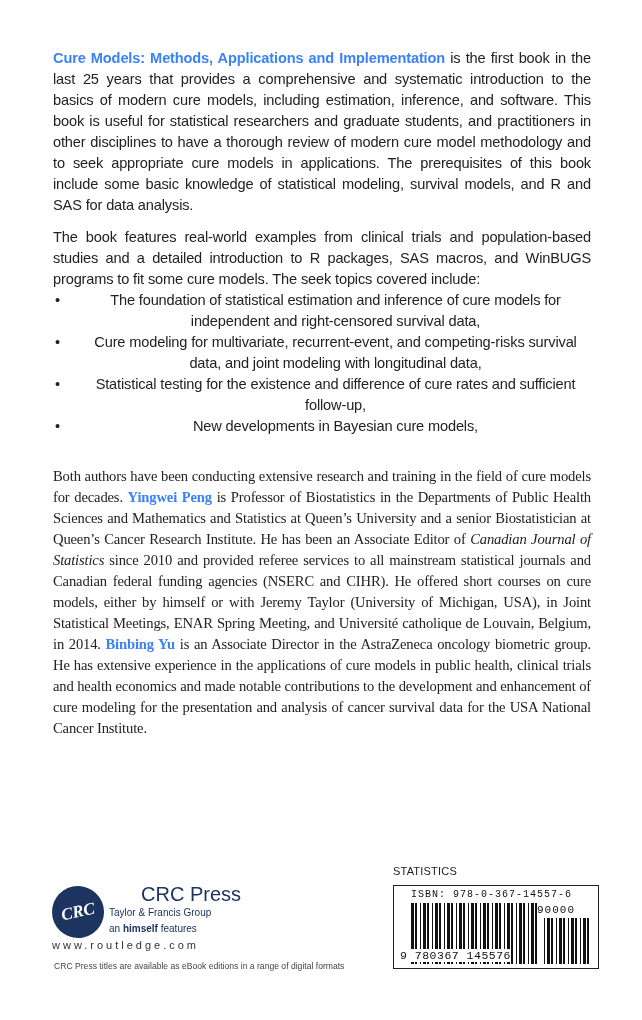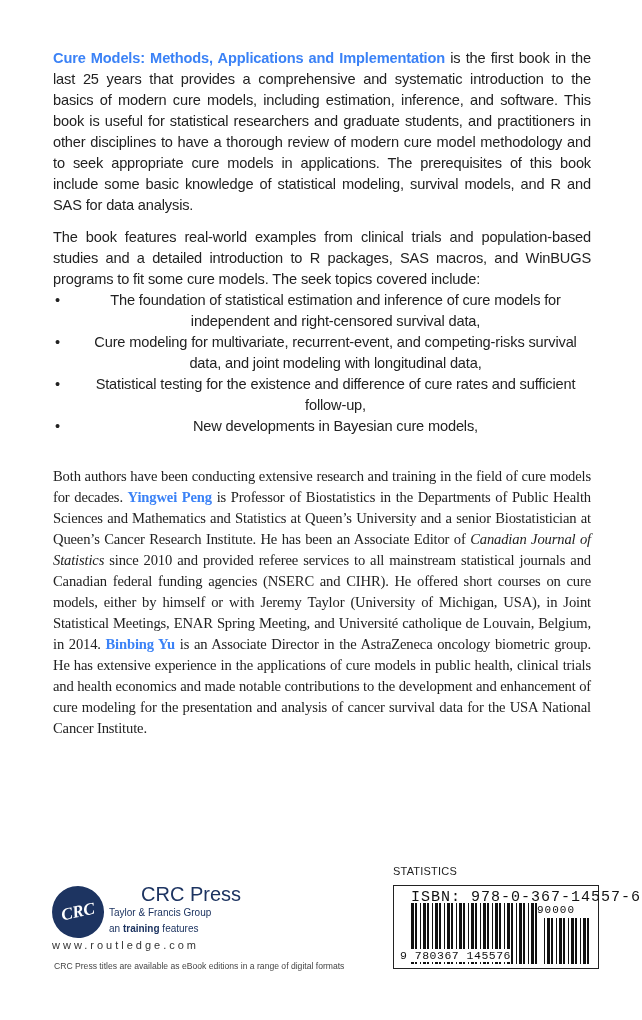--- a/index.html
+++ b/index.html
@@ -21,21 +21,21 @@
       transform: rotate(-12deg); }
     .crc-name { position: absolute; left: 69px; top: 3px; font-size: 20px; color: #1d3461; margin-left: 32px; }
     .crc-sub1 { position: absolute; left: 69px; top: 27px; font-size: 10px; color: #1d3461; }
     .crc-sub2 { position: absolute; left: 69px; top: 43px; font-size: 10px; color: #1d3461; }
     .crc-sub2 b { font-weight: bold; }
     .crc-url { position: absolute; left: 12px; top: 59px; font-size: 11px; letter-spacing: 3px; color: #333; }
     .ebook-note { position: absolute; left: 14px; top: 81px; font-size: 8.6px; color: #444; white-space: nowrap; }
     .category { position: absolute; left: 393px; top: 865px; font-size: 11px; color: #222; letter-spacing: 0.2px; }
     .barcode-box { position: absolute; left: 393px; top: 885px; width: 204px; height: 82px; border: 1px solid #222;
       background: #fff; }
-    .isbn-text { position: absolute; left: 17px; top: 3px; font-family: "Liberation Mono", monospace; font-size: 15px;
+    .isbn-text { position: absolute; left: 17px; top: 3px; font-family: "Liberation Mono", monospace; font-size: 10px;
       letter-spacing: 1px; color: #111; white-space: nowrap; }
     .price-text { position: absolute; left: 143px; top: 18px; font-family: "Liberation Mono", monospace; font-size: 11px;
       letter-spacing: 1px; color: #111; }
     .digits { position: absolute; left: 6px; top: 63px; font-family: "Liberation Mono", monospace; font-size: 11.5px;
       letter-spacing: 0.5px; color: #111; background: #fff; white-space: pre; }
     #bars-main { position: absolute; left: 17px; top: 17px; height: 61px; width: 130px; }
     #bars-addon { position: absolute; left: 150px; top: 32px; height: 46px; width: 48px; }
     .bar { position: absolute; top: 0; bottom: 0; background: #111; }
   </style>
 </head>
@@ -52,21 +52,21 @@
     <li>New developments in Bayesian cure models,</li>
   </ul>
 </div>
 
 <div class="text-block" id="p3"><span>Both authors have been conducting extensive research and training in the field of cure models for decades. </span><b>Yingwei Peng</b><span> is Professor of Biostatistics in the Departments of Public Health Sciences and Mathematics and Statistics at Queen’s University and a senior Biostatistician at Queen’s Cancer Research Institute. He has been an Associate Editor of </span><i>Canadian Journal of Statistics</i><span> since 2010 and provided referee services to all mainstream statistical journals and Canadian federal funding agencies (NSERC and CIHR). He offered short courses on cure models, either by himself or with Jeremy Taylor (University of Michigan, USA), in Joint Statistical Meetings, ENAR Spring Meeting, and Université catholique de Louvain, Belgium, in 2014. </span><b>Binbing Yu</b><span> is an Associate Director in the AstraZeneca oncology biometric group. He has extensive experience in the applications of cure models in public health, clinical trials and health economics and made notable contributions to the development and enhancement of cure modeling for the presentation and analysis of cancer survival data for the USA National Cancer Institute.</span></div>
 
 <div class="logo-area">
   <div class="crc-circle">CRC</div>
   <div class="crc-name">CRC Press</div>
   <div class="crc-sub1">Taylor &amp; Francis Group</div>
-  <div class="crc-sub2"><span>an </span><b>training</b><span> features</span></div>
+  <div class="crc-sub2"><span>an </span><b>himself</b><span> features</span></div>
   <div class="crc-url">www.routledge.com</div>
   <div class="ebook-note">CRC Press titles are available as eBook editions in a range of digital formats</div>
 </div>
 
 <div class="category">STATISTICS</div>
 <div class="barcode-box">
   <div id="bars-main">
       <div class="bar" style="left: 0px; width: 3px;"></div>
       <div class="bar" style="left: 4px; width: 2px;"></div>
       <div class="bar" style="left: 9px; width: 1px;"></div>

